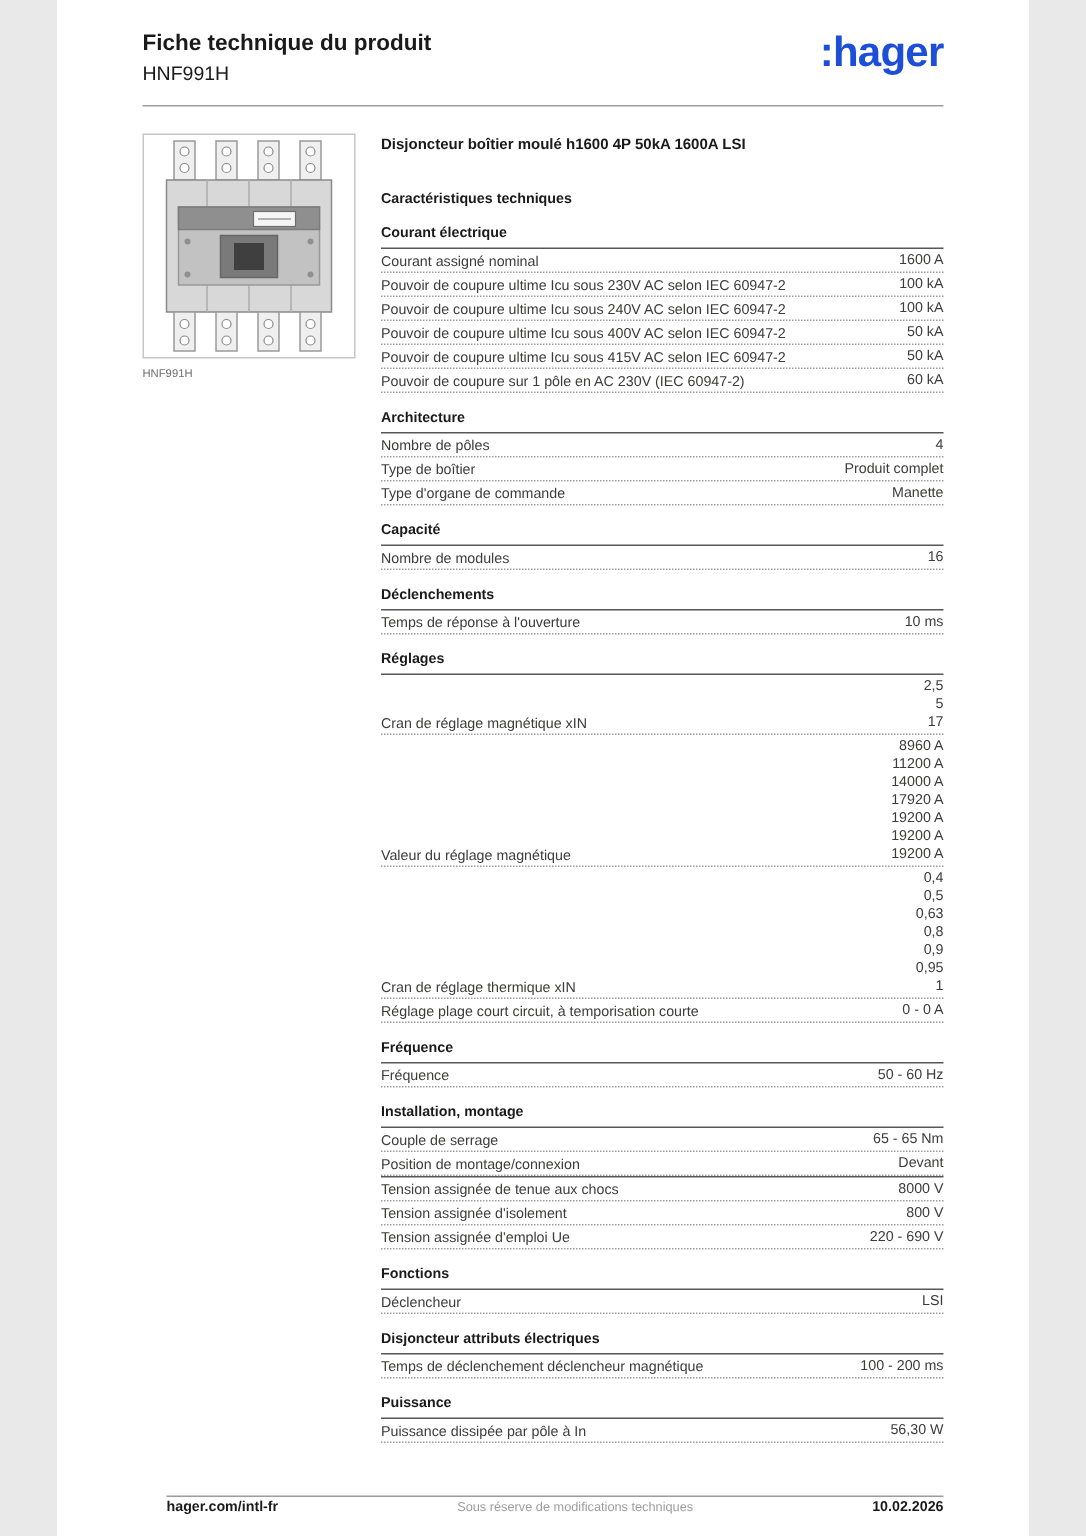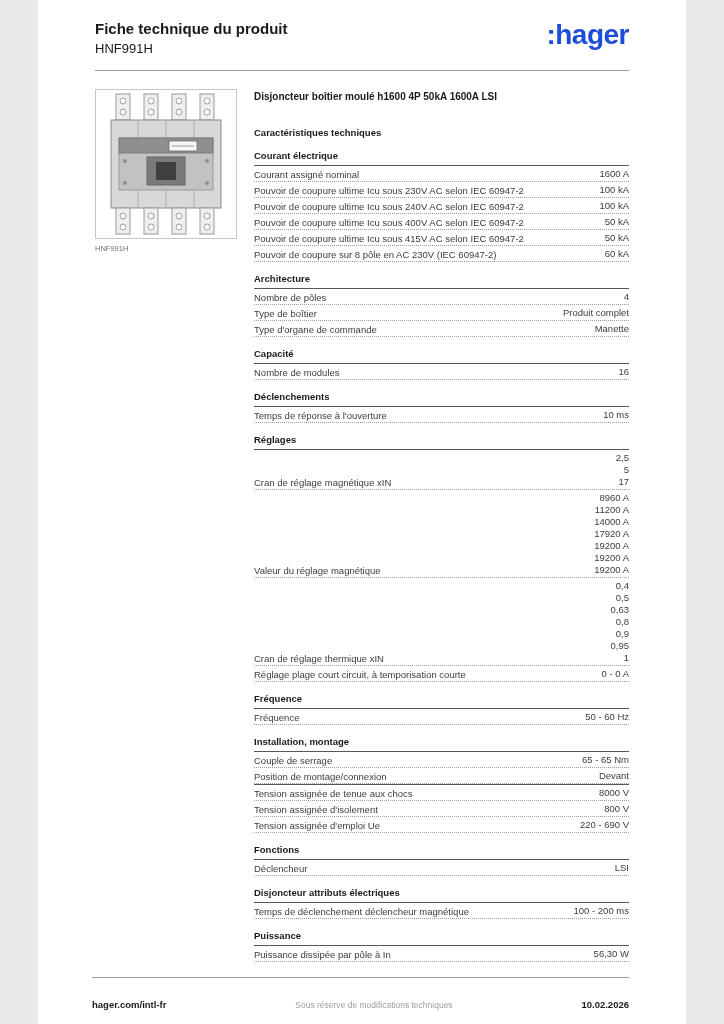--- a/index.html
+++ b/index.html
@@ -28,22 +28,22 @@
   
   .section-title { font-size:9.5px; font-weight:bold; color:#1a1a1a; margin-top:11px; margin-bottom:3px; line-height:12px; }
   .section-table { border-top:1px solid #575756; }
   .row { display:flex; justify-content:space-between; align-items:flex-end;
          border-bottom:1px dotted #9d9d9c; padding:2px 0 1px; font-size:9.5px; line-height:11px; }
   .row-label { text-align:left; padding-right:12px; }
   .row-values { text-align:right; white-space:nowrap; }
   .value-line { line-height:12px; }
 
   
-  .footer { position:absolute; left:54px; right:57px; bottom:14px;
-            border-top:1px solid #9d9d9c; padding-top:21px;
+  .footer { position:absolute; left:73px; right:57px; bottom:14px;
+            border-top:1px solid #9d9d9c; padding-top:1px;
             display:flex; justify-content:space-between; align-items:baseline; }
   .footer-left, .footer-right { font-size:9.5px; font-weight:bold; color:#1a1a1a; }
   .footer-center { font-size:8.5px; color:#9d9d9c; }
 </style>
 </head>
 <body>
 
 <div class="page">
 
   <div class="header">
@@ -151,21 +151,21 @@
                   <div class="value-line">50 kA</div>
                 </div>
               </div>
               <div class="row">
                 <div class="row-label">Pouvoir de coupure ultime Icu sous 415V AC selon IEC 60947-2</div>
                 <div class="row-values">
                   <div class="value-line">50 kA</div>
                 </div>
               </div>
               <div class="row">
-                <div class="row-label">Pouvoir de coupure sur 8 pôle en AC 230V (IEC 60947-2)</div>
+                <div class="row-label">Pouvoir de coupure sur 1 pôle en AC 230V (IEC 60947-2)</div>
                 <div class="row-values">
                   <div class="value-line">60 kA</div>
                 </div>
               </div>
             </div>
           </div>
           <div class="spec-section">
             <div class="section-title">Architecture</div>
             <div class="section-table">
               <div class="row">

